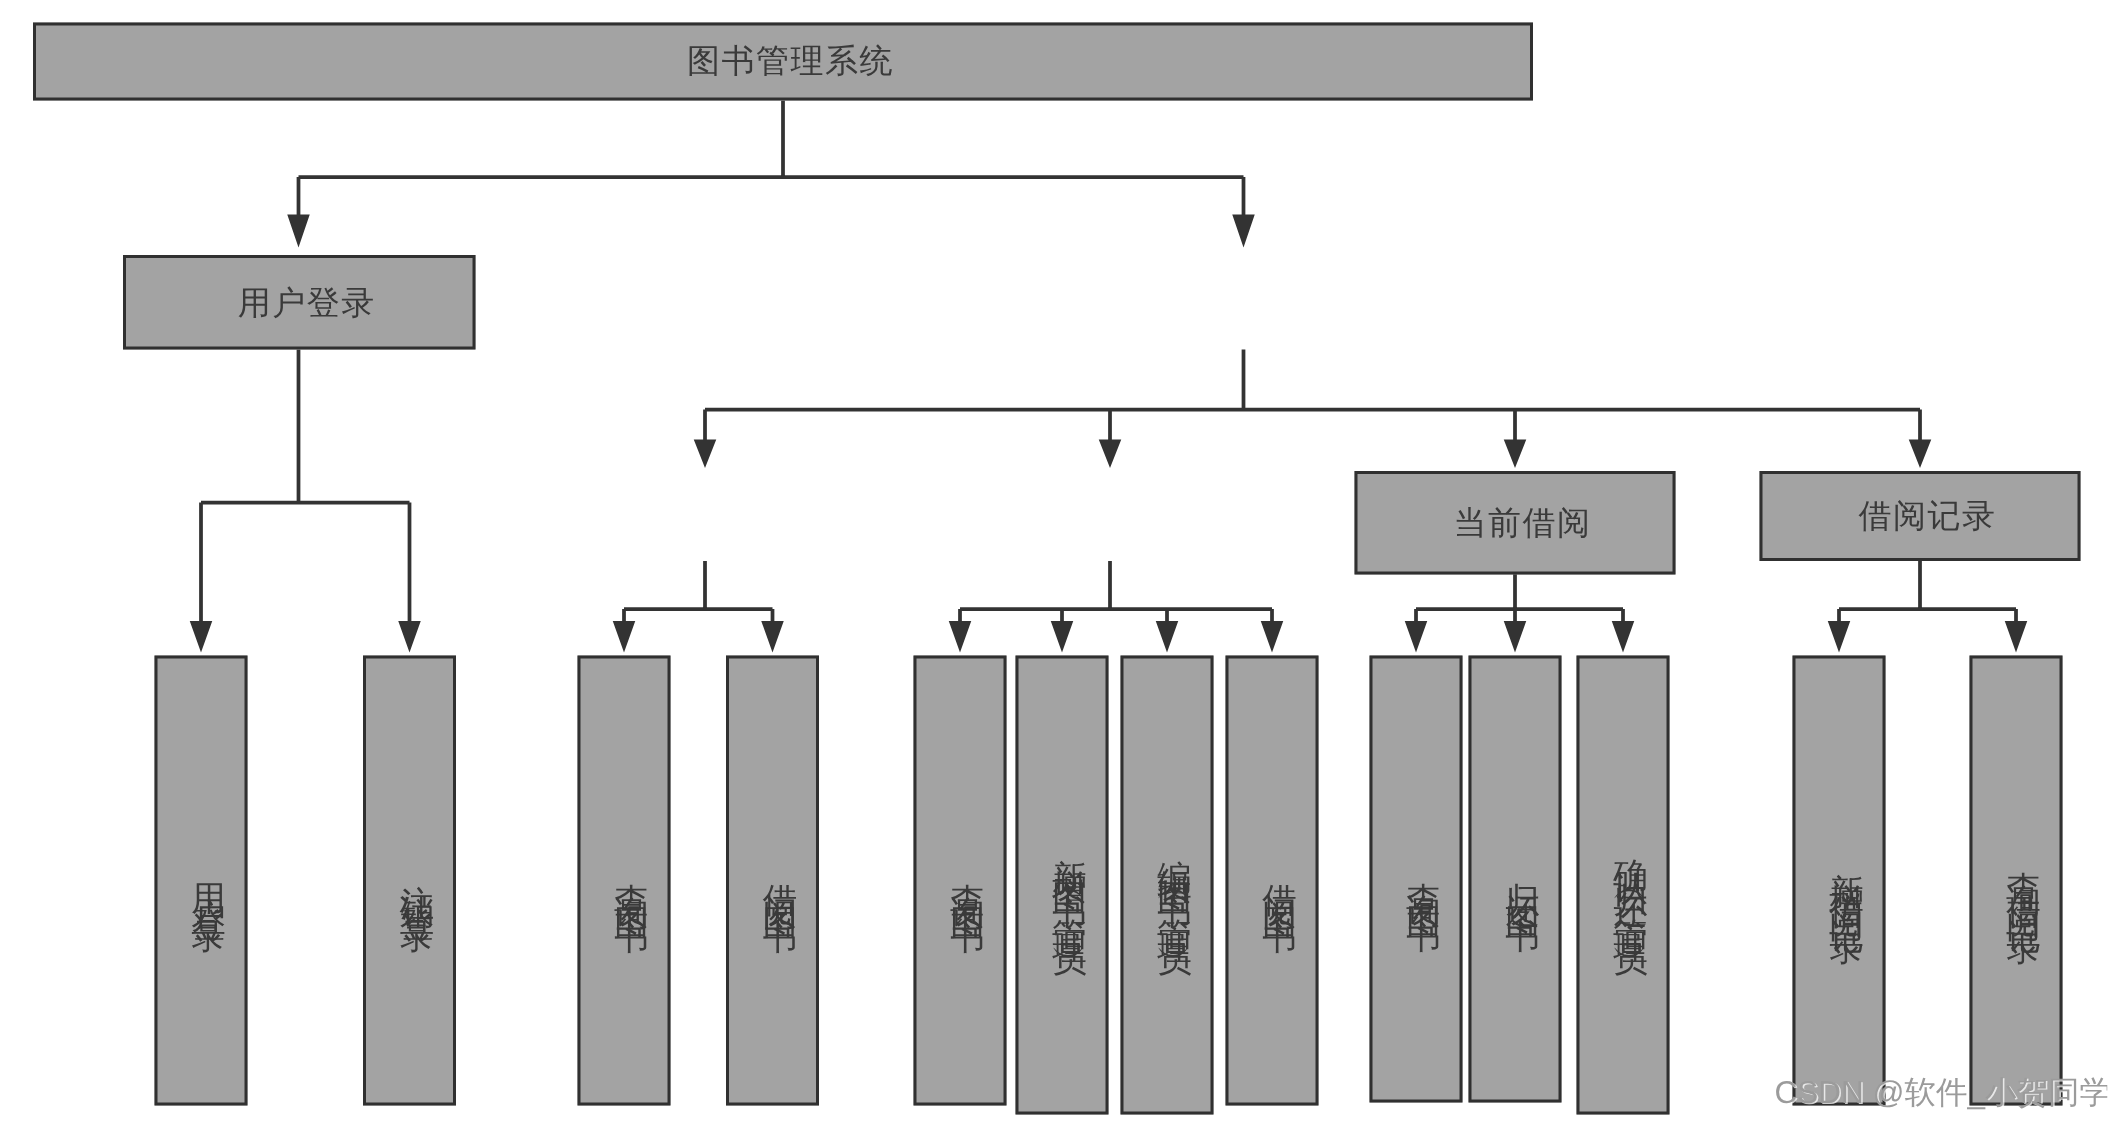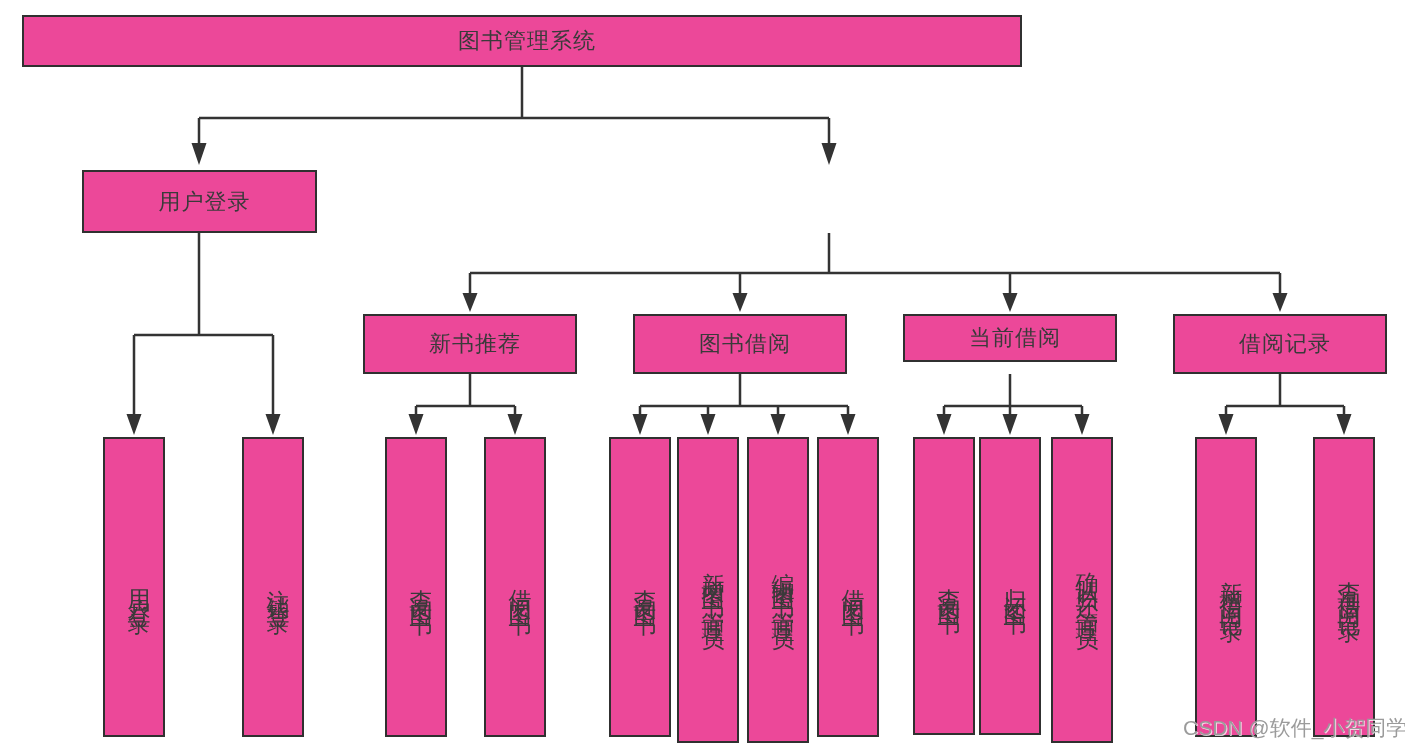--- a/index.html
+++ b/index.html
@@ -19,21 +19,21 @@
     position: absolute;
     left: 0;
     top: 0;
     width: 1405px;
     height: 747px;
     z-index: 1;
   }
   .box {
     position: absolute;
     box-sizing: border-box;
-    background: #ec4899;
+    background: #a3a3a3;
     border: 2.5px solid #303030;
     color: #3a3a3a;
     display: flex;
     align-items: center;
     justify-content: center;
     z-index: 2;
     padding-left: 10px;
   }
   .h-box {
     font-size: 22px;
@@ -101,23 +101,21 @@
       M1002.5 414 L1017.5 414 L1010 435 Z
       M1074.5 414 L1089.5 414 L1082 435 Z
       M1218.5 414 L1233.5 414 L1226 435 Z
       M1336.5 414 L1351.5 414 L1344 435 Z"></path>
   </svg>
 
   <div class="box h-box" style="left:22px; top:15px; width:1000px; height:52px;">图书管理系统</div>
 
   <div class="box h-box" style="left:82px; top:170px; width:235px; height:63px;">用户登录</div>
 
-  <div class="box h-box" style="left:363px; top:314px; width:214px; height:60px;">新书推荐</div>
-  <div class="box h-box" style="left:633px; top:314px; width:214px; height:60px;">图书借阅</div>
-  <div class="box h-box" style="left:903px; top:314px; width:214px; height:48px;">当前借阅</div>
+  <div class="box h-box" style="left:903px; top:314px; width:214px; height:69px;">当前借阅</div>
   <div class="box h-box" style="left:1173px; top:314px; width:214px; height:60px;">借阅记录</div>
 
   <div class="box v-box" style="left:103px; top:437px; width:62px; height:300px;">
     <span>用户登录</span>
   </div>
   <div class="box v-box" style="left:242px; top:437px; width:62px; height:300px;">
     <span>注销登录</span>
   </div>
 
   <div class="box v-box" style="left:385px; top:437px; width:62px; height:300px;">

